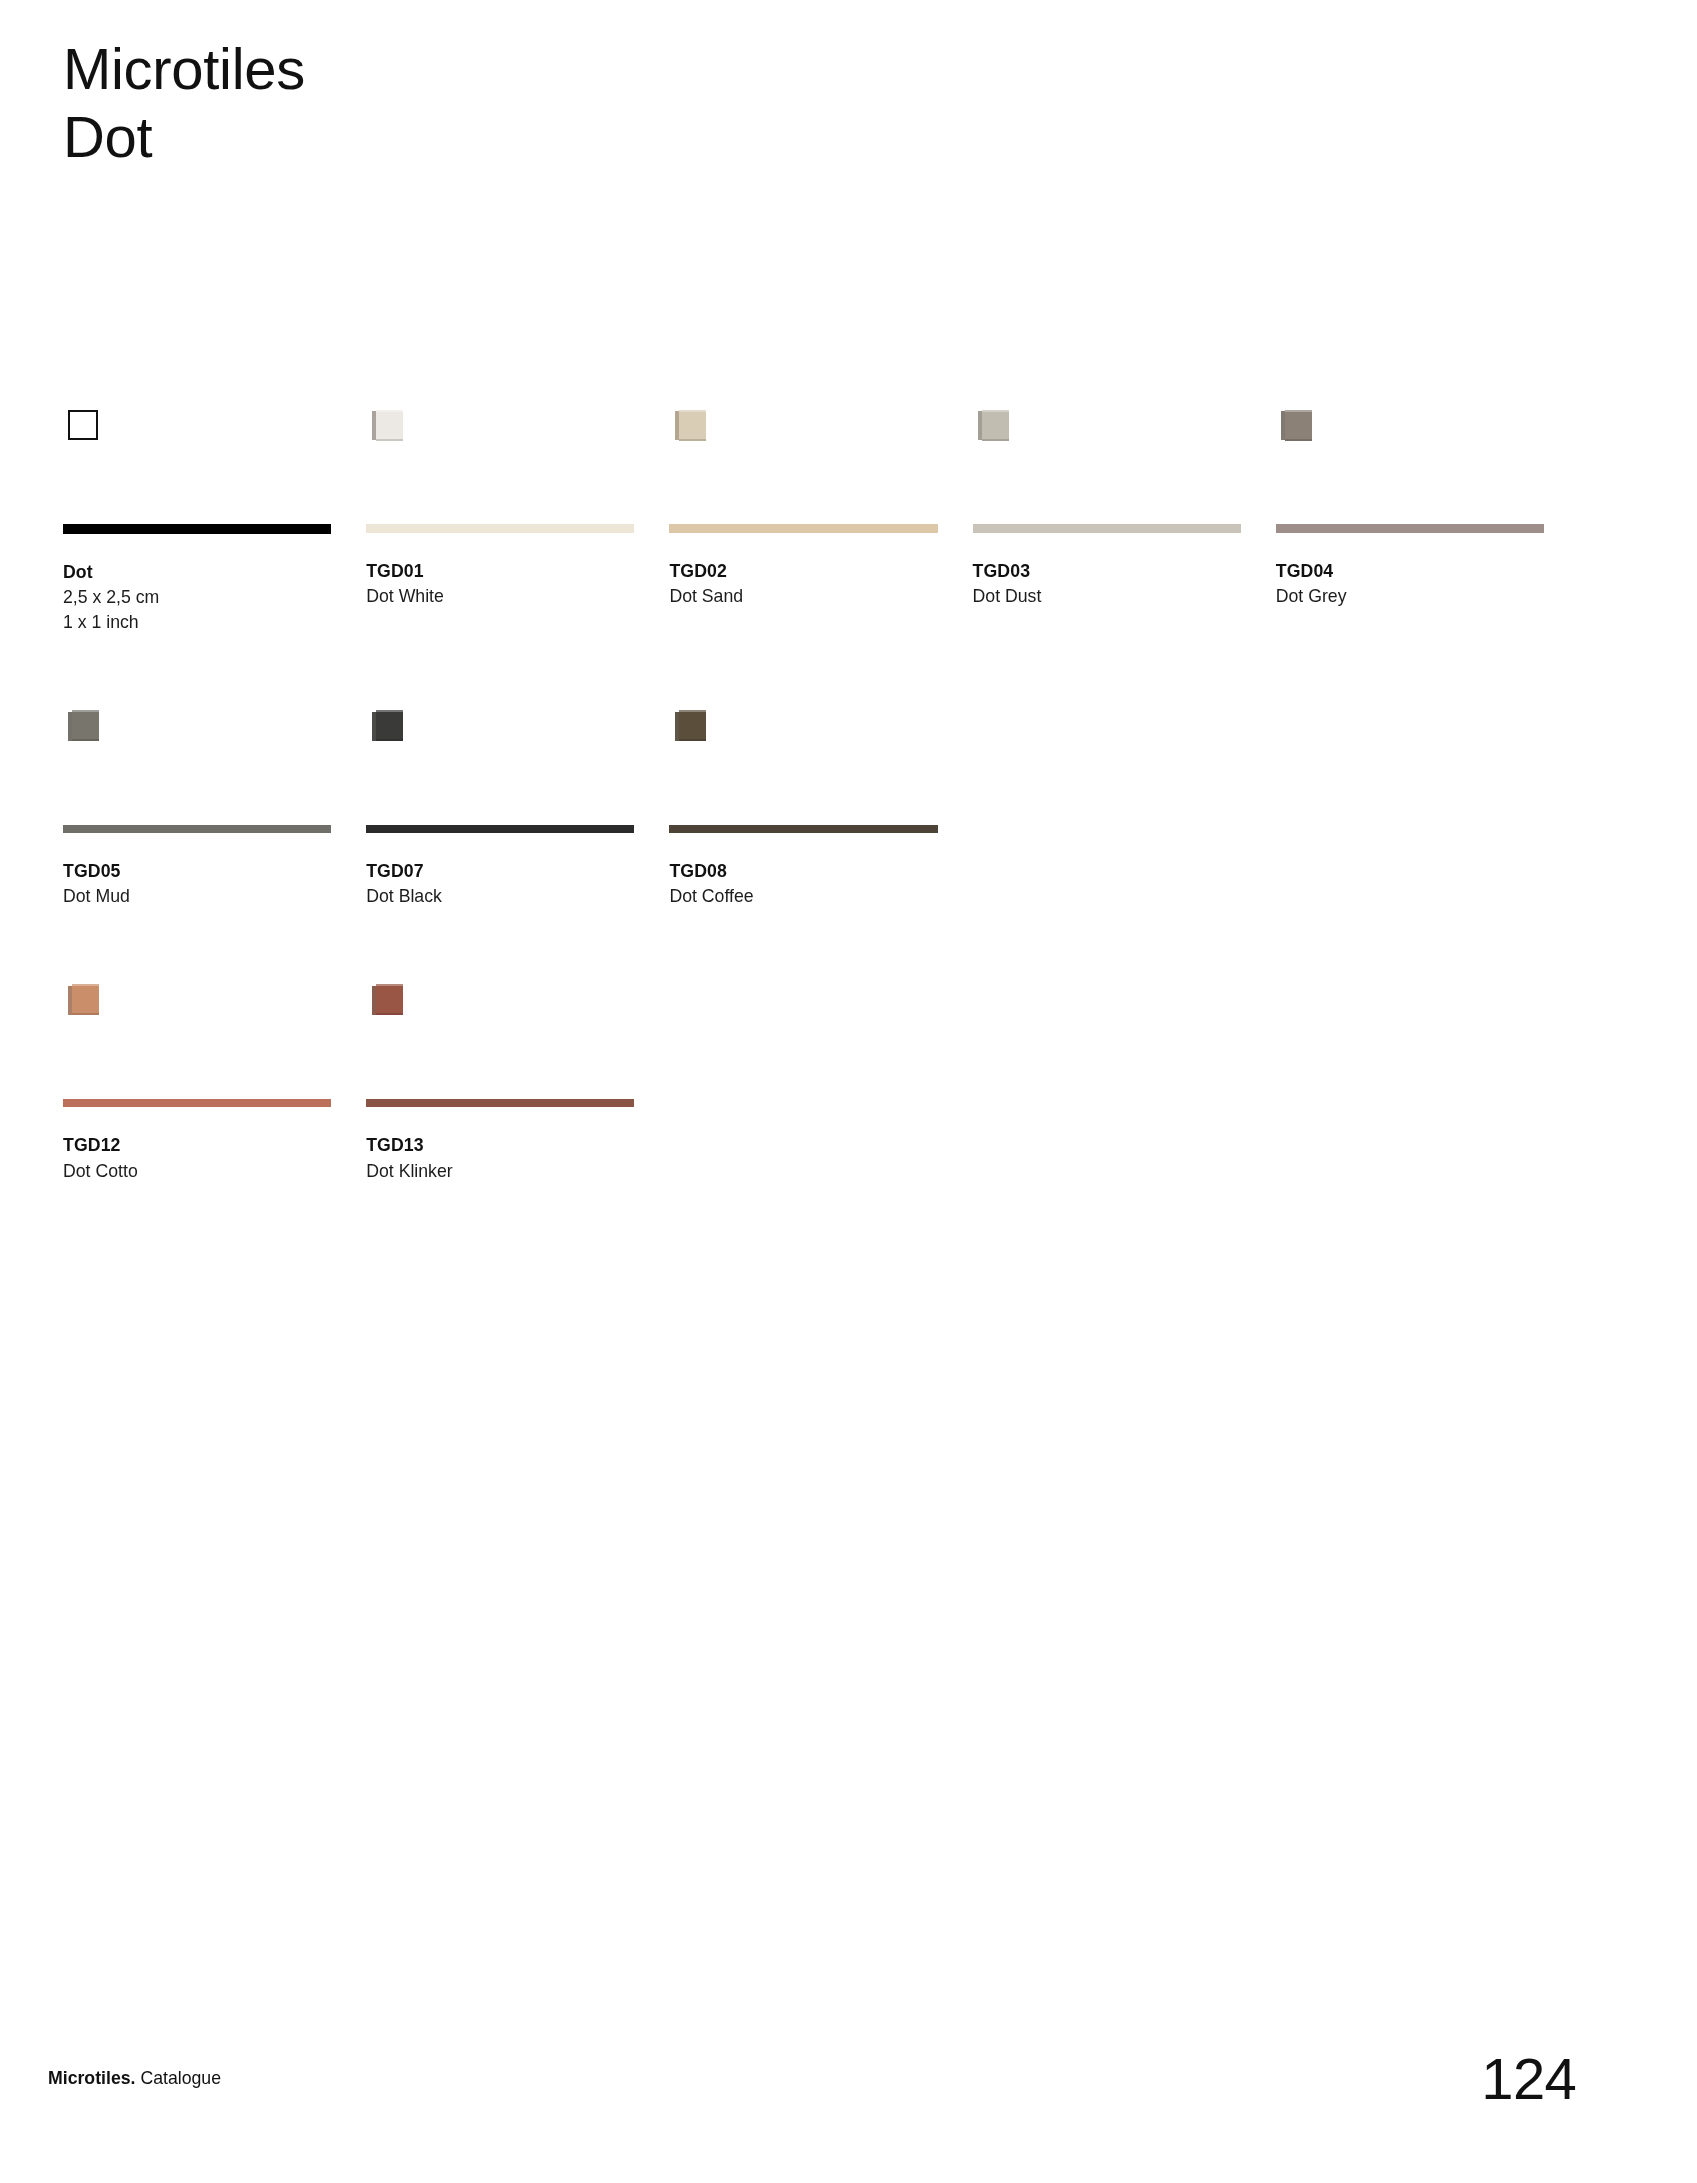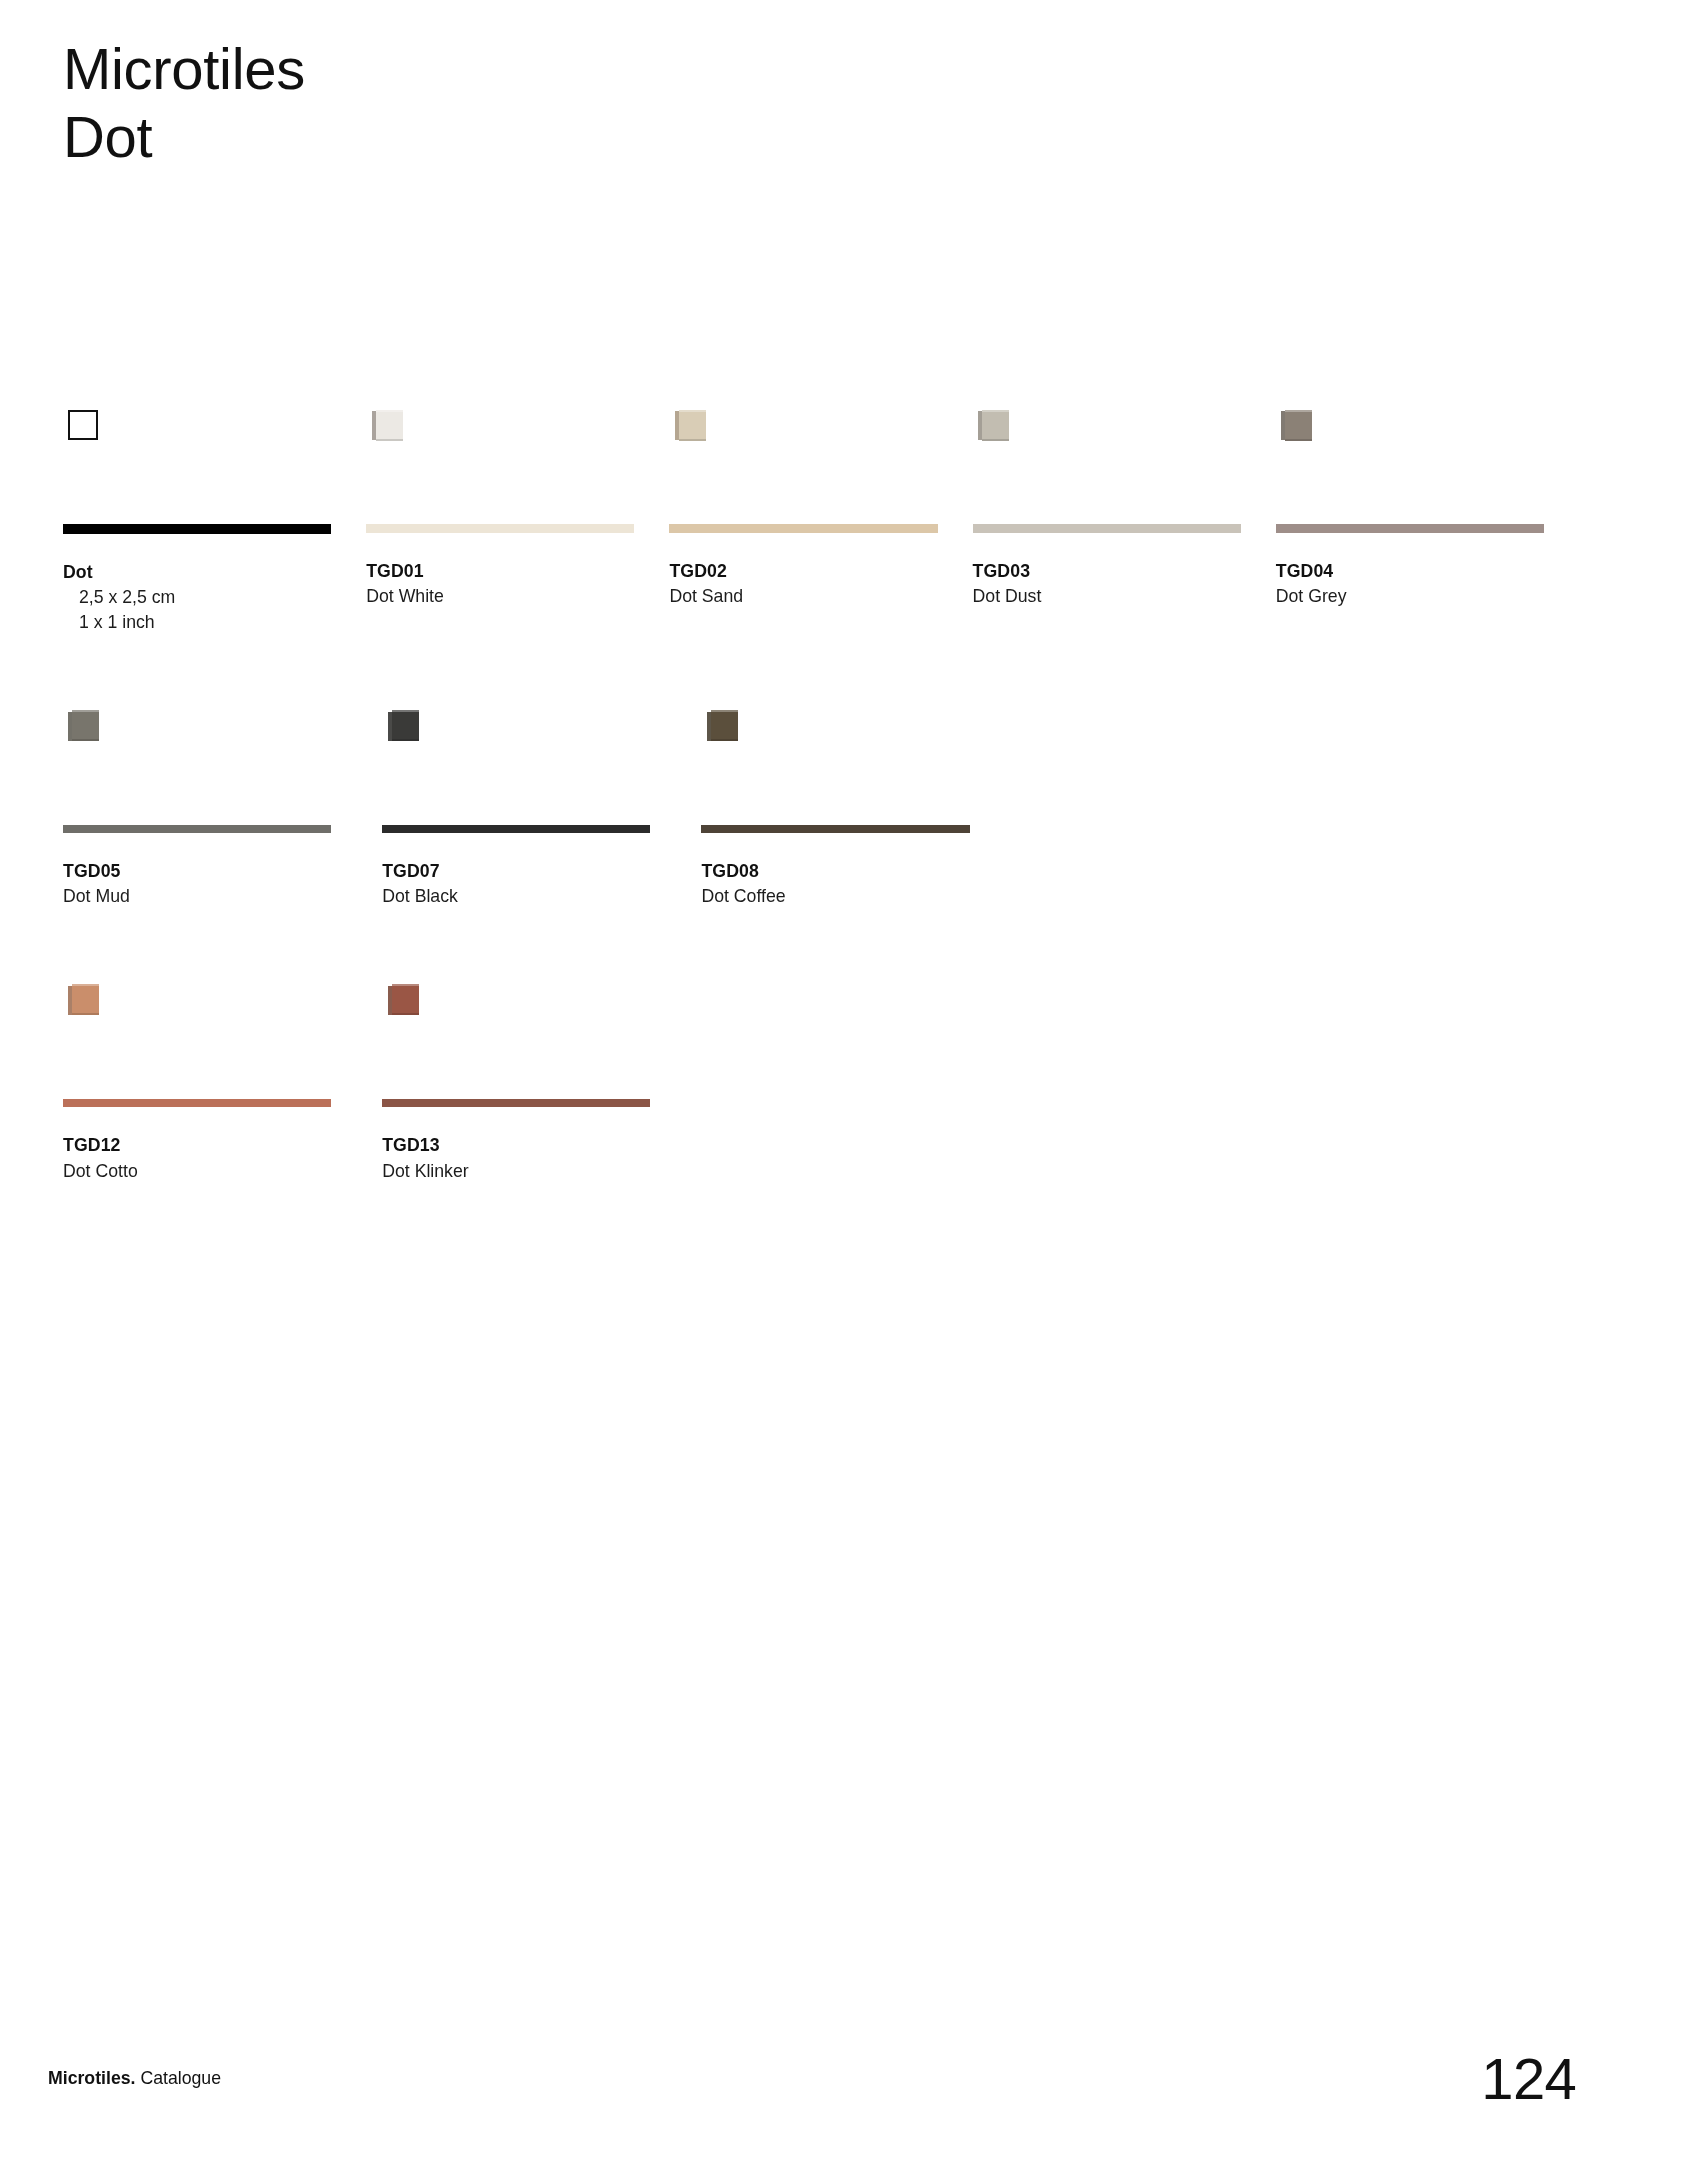--- a/index.html
+++ b/index.html
@@ -34,21 +34,21 @@
     position: absolute;
     left: 63px;
     top: 381px;
     width: 1516px;
   }
   .row {
     display: flex;
     width: 100%;
     margin-bottom: 0;
   }
-  .row + .row { margin-top: 46px; gap: 16px; }
+  .row + .row { margin-top: 46px; }
 
   .cell {
     width: 20%;
     box-sizing: border-box;
     padding-right: 35px;
     position: relative;
   }
   .cell.empty { visibility: hidden; }
 
   
@@ -140,21 +140,20 @@
     letter-spacing: 0.1px;
     color: #111111;
   }
   .caption .name {
     font-weight: 400;
     color: #1c1c1c;
   }
   .caption .dim {
     font-weight: 400;
     color: #1c1c1c;
-    margin-left: 16px;
   }
 
   
   .footer-left {
     position: absolute;
     left: 48px;
     bottom: 94px;
     font-size: 17.7px;
     color: #111111;
   }

